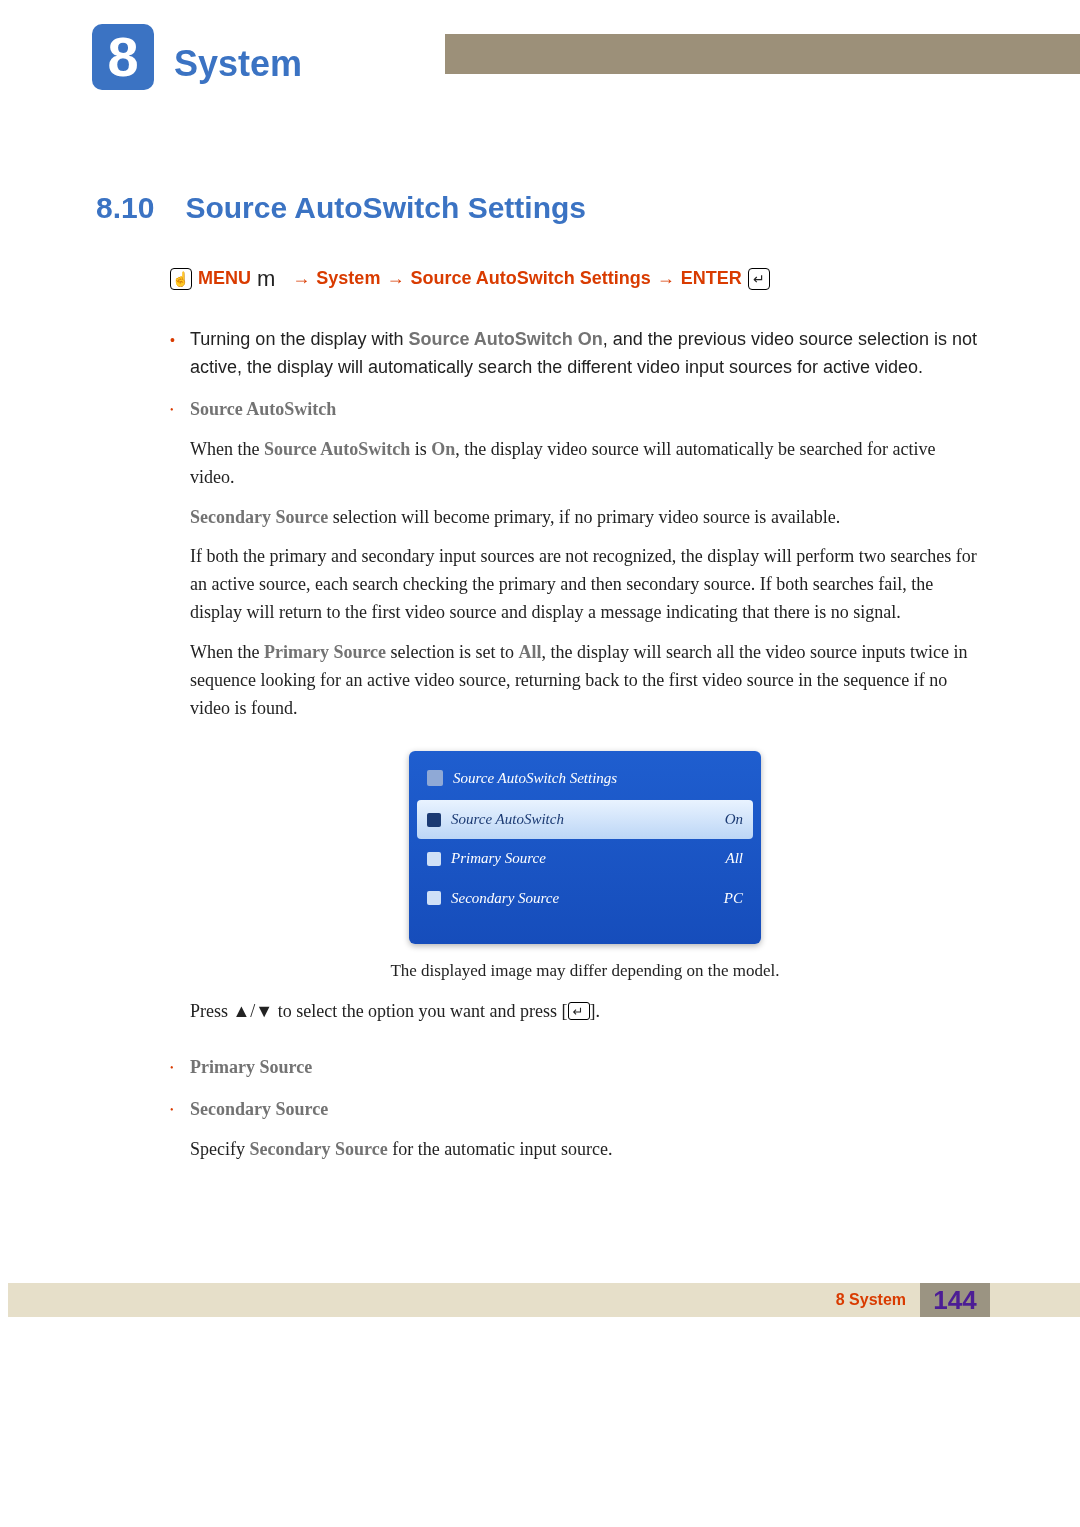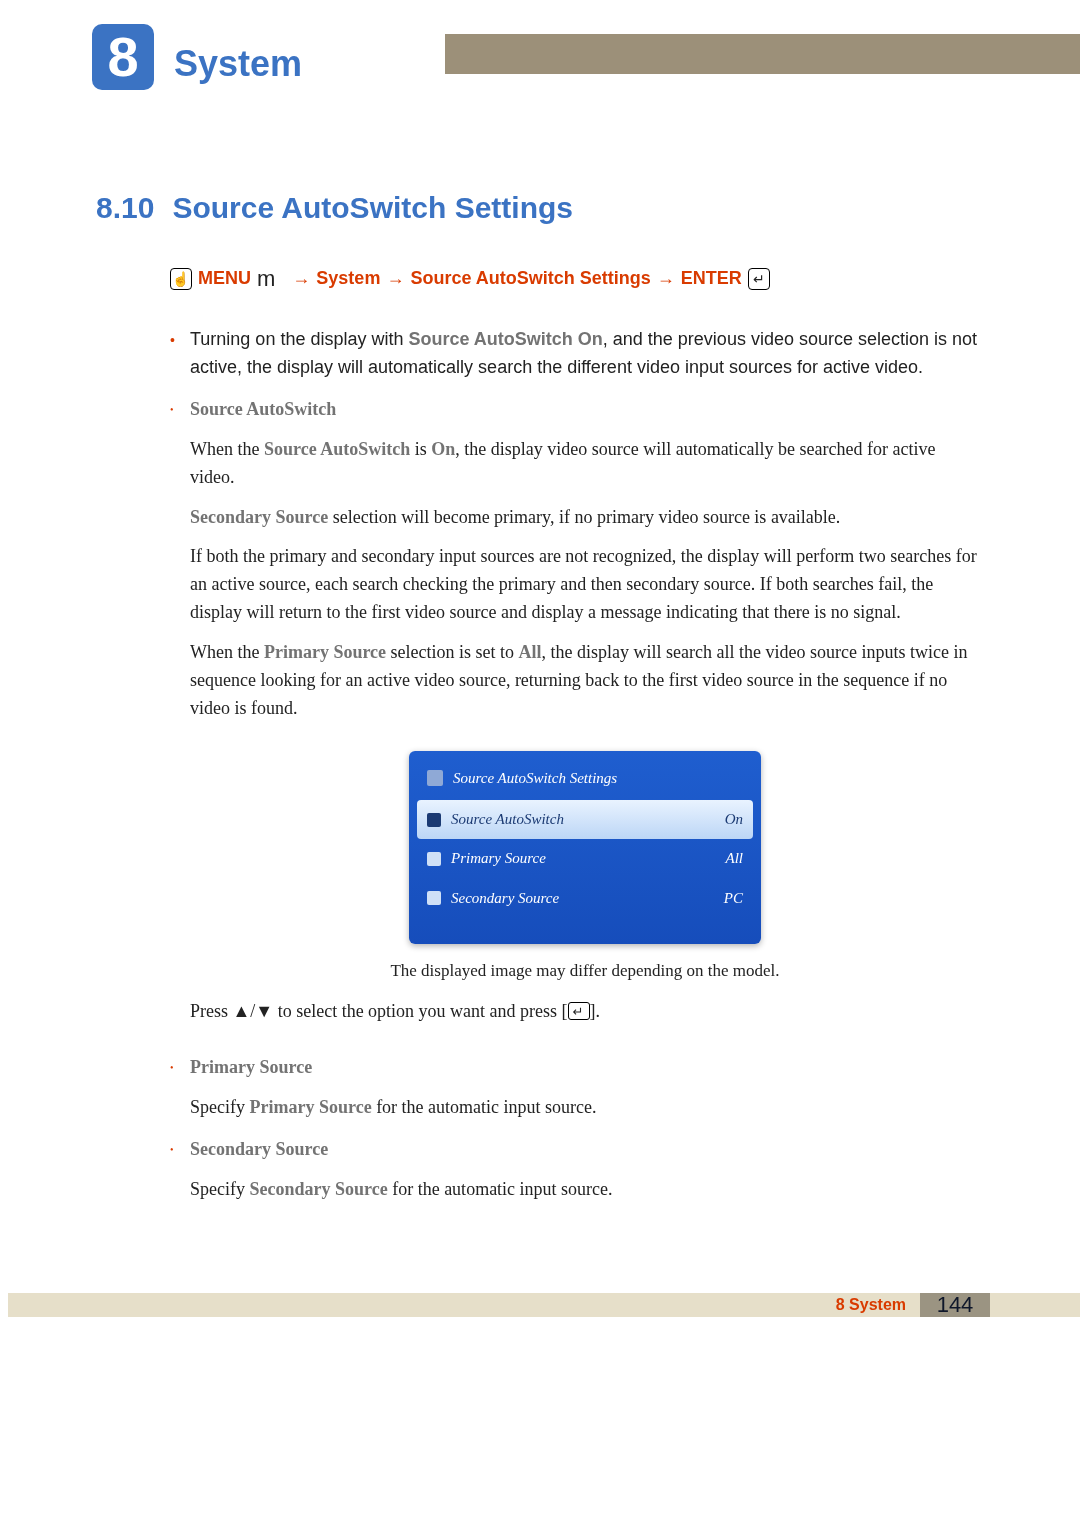--- a/index.html
+++ b/index.html
@@ -52,21 +52,21 @@
     font-size: 36px;
     font-weight: bold;
   }
   
   .section-row {
     position: absolute;
     top: 185px;
     left: 96px;
     display: flex;
     align-items: baseline;
-    gap: 18px;
+    gap: 31px;
     color: #3b73c3;
     font-weight: bold;
   }
   .section-num { font-size: 30px; }
   .section-title { font-size: 30px; }
 
   
   .content {
     position: absolute;
     top: 262px;
@@ -200,44 +200,44 @@
     position: absolute;
     font-size: 13px;
     left: 4px; top: -1px;
   }
 
   
   .footer-strip {
     position: absolute;
     left: 8px; right: 0;
     bottom: 210px;
-    height: 24px;
+    height: 34px;
     display: flex;
     align-items: stretch;
   }
   .footer-tan {
     flex: 1;
     background: #e6dfc9;
     display: flex;
     align-items: center;
     justify-content: flex-end;
     padding-right: 14px;
     color: #d93b00;
     font-weight: bold;
     font-size: 16px;
   }
   .footer-gray {
     width: 70px;
     background: #9b9482;
-    color: #0f172a;
+    color: #4c1d95;
     display: flex;
     align-items: center;
     justify-content: center;
-    font-size: 22px;
-    font-weight: normal;
+    font-size: 26px;
+    font-weight: bold;
   }
   .footer-right-edge {
     width: 90px;
     background: #e6dfc9;
   }
 </style>
 </head>
 <body>
 
 <div class="header-band">
@@ -316,23 +316,20 @@
       </div>
       <div class="osd-caption">The displayed image may differ depending on the model.</div>
 
       <div class="press-line">
         <span>Press  </span><span>▲/▼</span><span> to select the option you want and press [</span><span class="enter-icon"></span><span>].</span>
       </div>
     </li>
 
     <li class="bullet-item sub">
       <div class="para"><span class="red">Primary Source</span></div>
-      <div class="para">
-        <span>Specify </span><span class="red">Primary Source</span><span> for the automatic input source.</span>
-      </div>
     </li>
 
     <li class="bullet-item sub">
       <div class="para"><span class="red">Secondary Source</span></div>
       <div class="para">
         <span>Specify </span><span class="red">Secondary Source</span><span> for the automatic input source.</span>
       </div>
     </li>
   </ul>
 </div>

